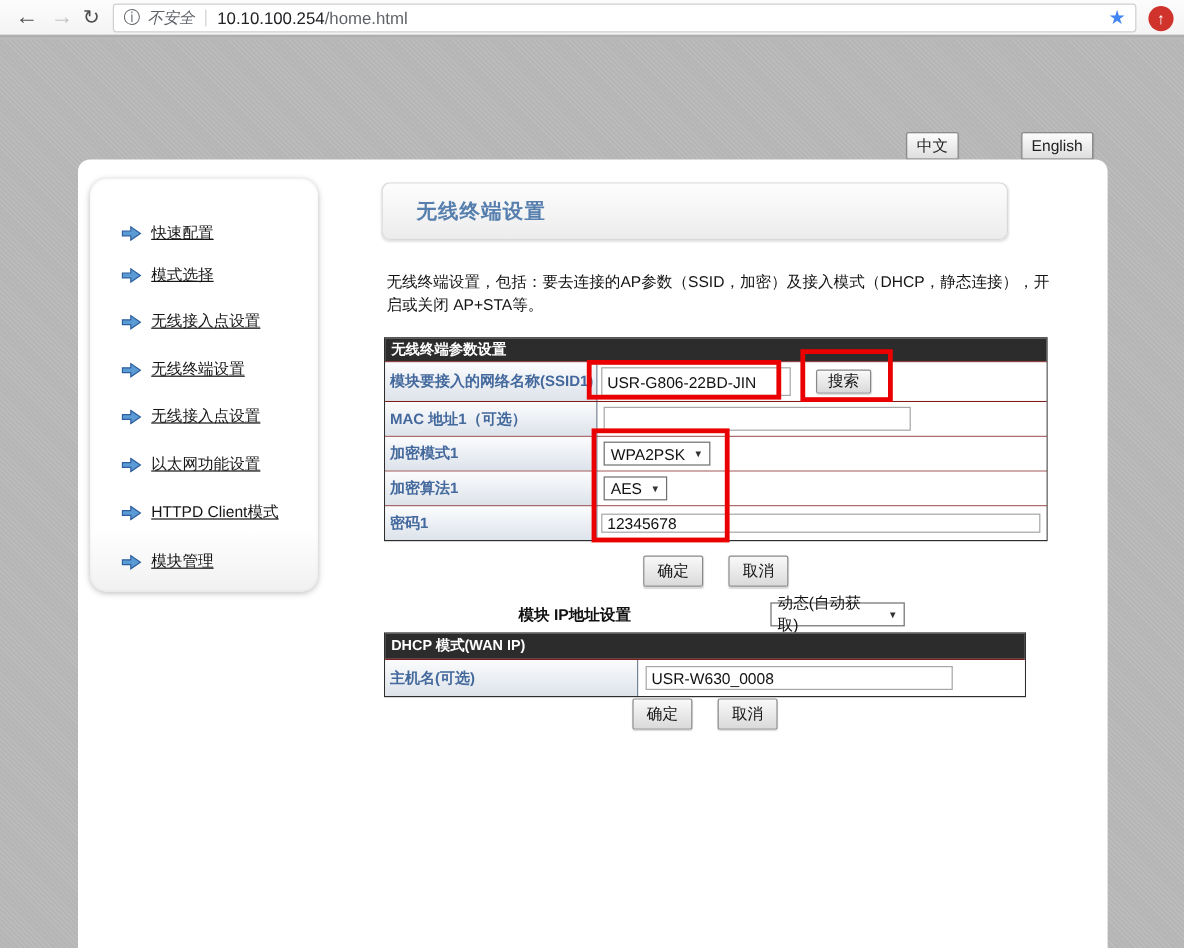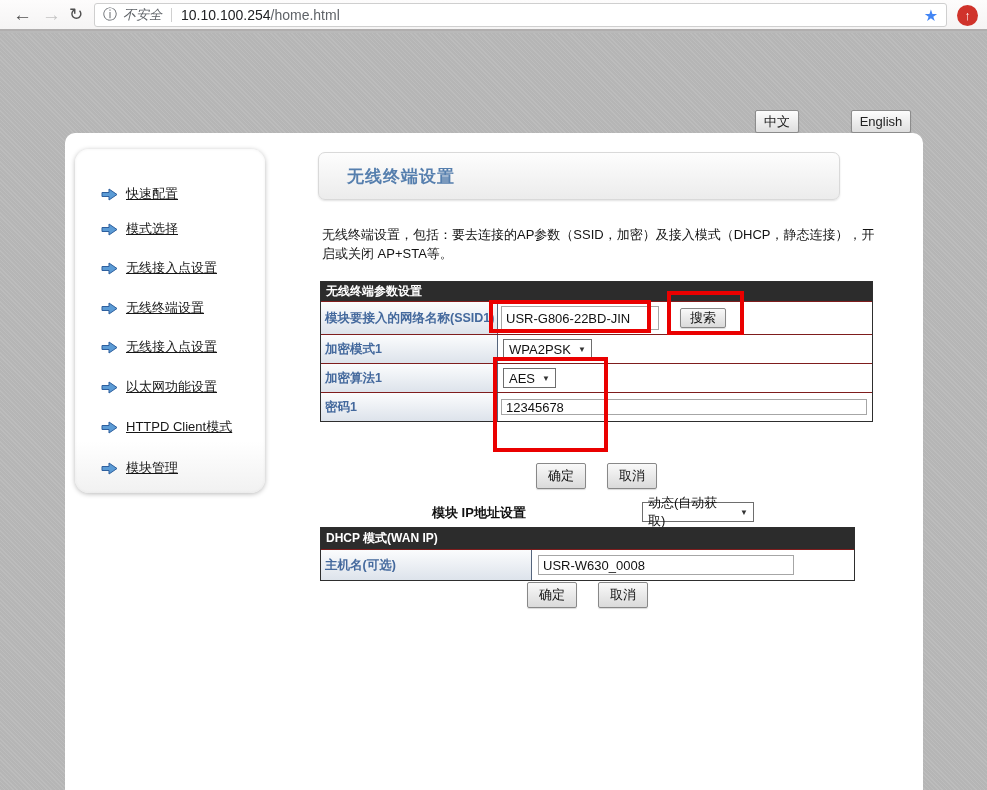--- a/index.html
+++ b/index.html
@@ -210,20 +210,26 @@
         <div class="thead">无线终端参数设置</div>
 
         <div class="trow r-ssid">
           <div class="tlabel">模块要接入的网络名称(SSID1)</div>
           <div class="tval">
             <input class="txt txt-ssid" type="text" value="USR-G806-22BD-JIN" style="">
             <button class="btn btn-search">搜索</button>
           </div>
         </div>
 
+        <div class="trow r-std">
+          <div class="tlabel">MAC 地址1（可选）</div>
+          <div class="tval">
+            <input class="txt txt-mac" type="text" value="" style="">
+          </div>
+        </div>
 
         <div class="trow r-std">
           <div class="tlabel">加密模式1</div>
           <div class="tval">
             <div class="sel sel-enc">
               <span>WPA2PSK</span>
               <span class="car">▼</span>
             </div>
           </div>
         </div>

